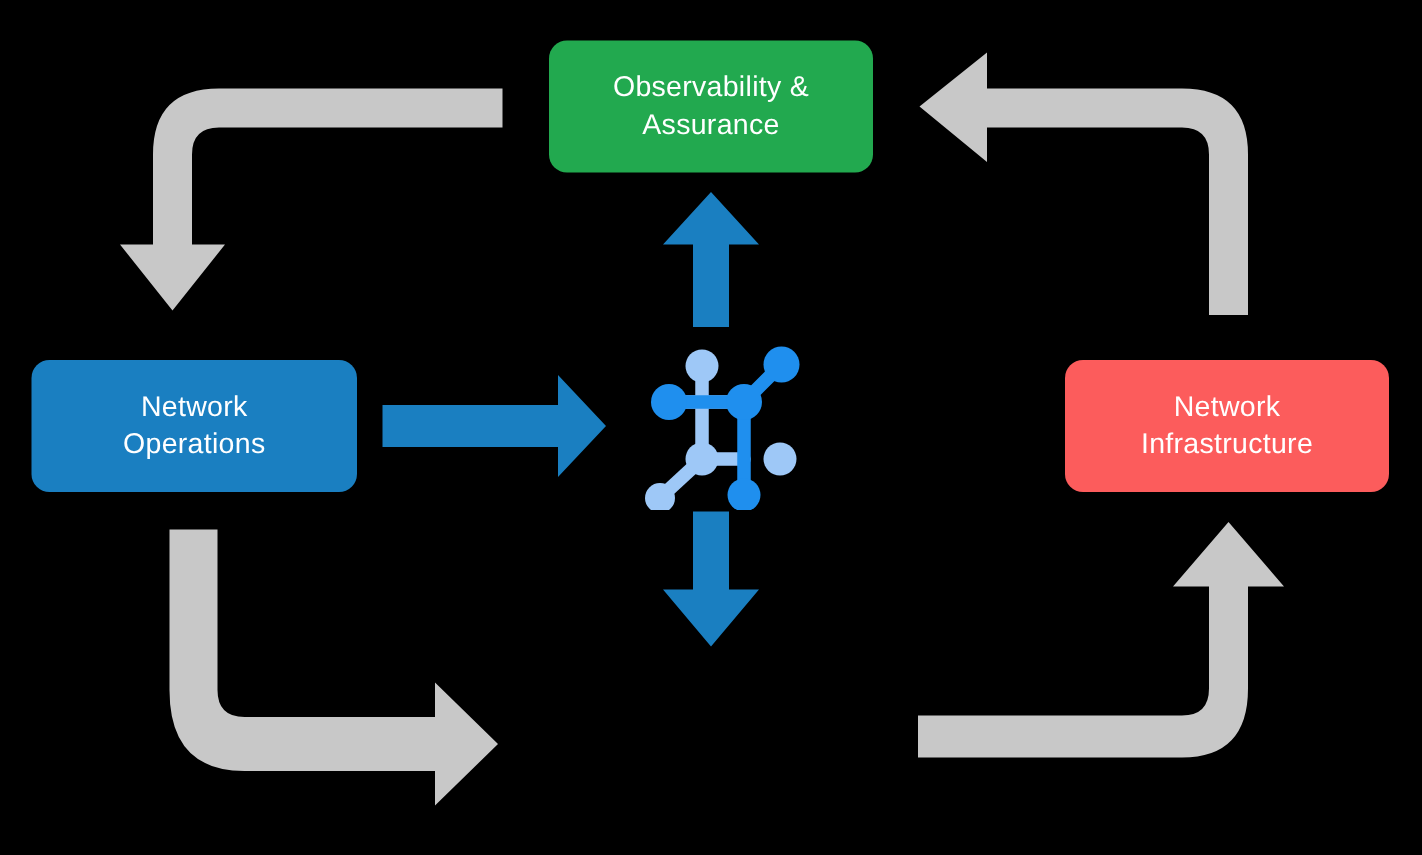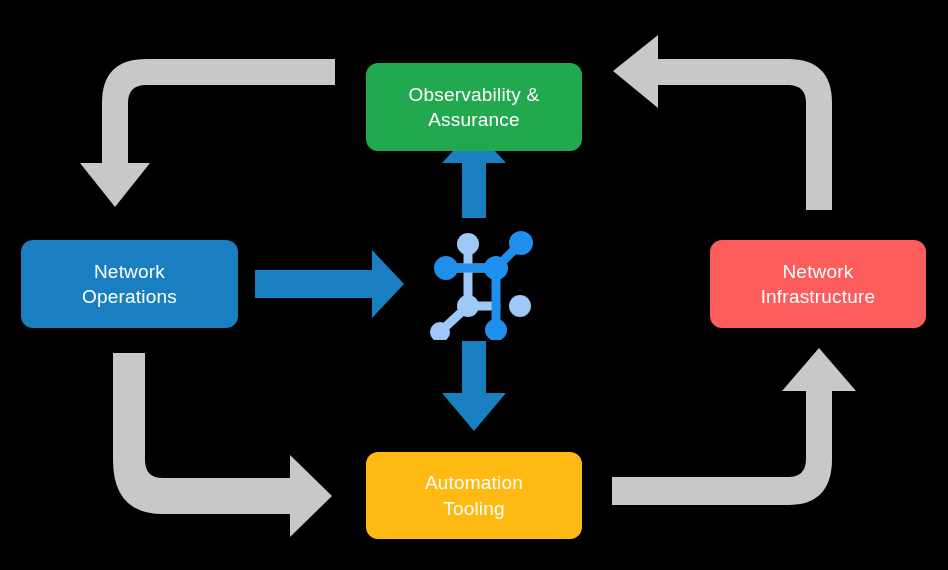--- a/index.html
+++ b/index.html
@@ -163,33 +163,29 @@
       <circle cx="20" cy="112" r="10"></circle>
     </g>
     <g fill="#1f8fee">
       <circle cx="26" cy="48" r="12"></circle>
       <circle cx="76" cy="48" r="12"></circle>
       <circle cx="101" cy="23" r="12"></circle>
       <circle cx="76" cy="110" r="11"></circle>
     </g>
   </svg>
 
-  <div class="node-box" id="box-observability" style="background: rgb(34, 169, 79); color: rgb(255, 255, 255); margin-top: 36px;">
+  <div class="node-box" id="box-observability" style="background: rgb(34, 169, 79); color: rgb(255, 255, 255);">
     <span class="node-label">Observability &amp;
 Assurance</span>
   </div>
 
   <div class="node-box" id="box-operations" style="background: rgb(26, 127, 193); color: rgb(255, 255, 255);">
     <span class="node-label">Network
 Operations</span>
   </div>
 
   <div class="node-box" id="box-infrastructure" style="background: rgb(252, 92, 92); color: rgb(255, 255, 255);">
     <span class="node-label">Network
 Infrastructure</span>
   </div>
 
-  <div class="node-box" id="box-automation" style="background: rgb(255, 185, 19); color: rgb(255, 255, 255);">
-    <span class="node-label">Automation
-Tooling</span>
-  </div>
 
 </div>
 
 </body></html>

